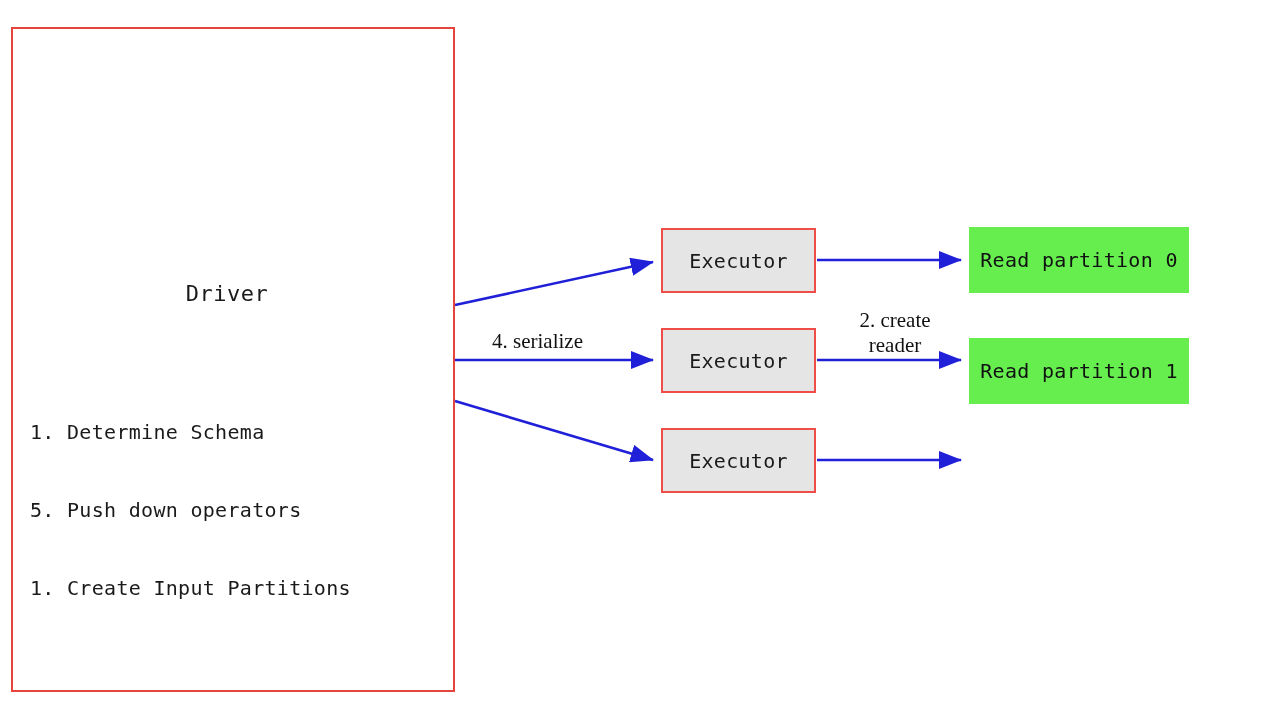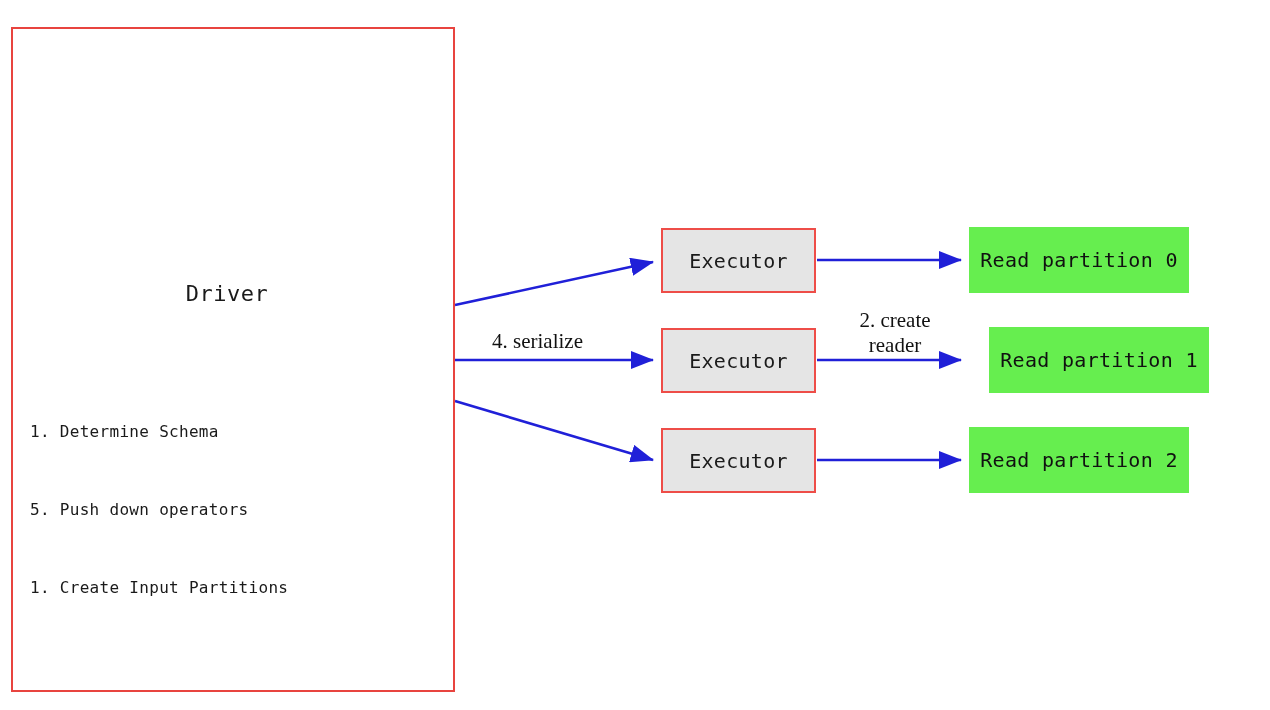--- a/index.html
+++ b/index.html
@@ -48,21 +48,21 @@
     font-family: "DejaVu Sans Mono", "Liberation Mono", monospace;
     font-size: 22px;
     color: #1a1a1a;
     letter-spacing: 0.5px;
   }
   .driver-steps {
     position: absolute;
     left: 17px;
     top: 338px;
     font-family: "DejaVu Sans Mono", "Liberation Mono", monospace;
-    font-size: 16px;
+    font-size: 20px;
     line-height: 26px;
     color: #1a1a1a;
     letter-spacing: 0.3px;
     white-space: pre;
   }
   .driver-step { display: block; }
 
   .executor-box {
     width: 155px;
     height: 65px;
@@ -135,22 +135,21 @@
       <span class="driver-step">5. Push down operators</span>
       <span class="driver-step">1. Create Input Partitions</span>
     </div>
   </div>
 
   <div class="box executor-box" style="left:661px; top:228px;">Executor</div>
   <div class="box executor-box" style="left:661px; top:328px;">Executor</div>
   <div class="box executor-box" style="left:661px; top:428px;">Executor</div>
 
   <div class="box partition-box" style="left:969px; top:227px;">Read partition 0</div>
-  <div class="box partition-box" style="left:969px; top:327px;margin-left:20px;">Read partition 1</div>
-  <div class="box partition-box" style="left:969px; top:427px;">Read partition 2</div>
+  <div class="box partition-box" style="left:969px; top:338px;">Read partition 1</div>
 
   <div class="edge-label" id="label-serialize">
     <span>4. serialize</span>
   </div>
 
   <div class="edge-label" id="label-create-reader">
     <span>2. create</span>
     <span>reader</span>
   </div>
 

